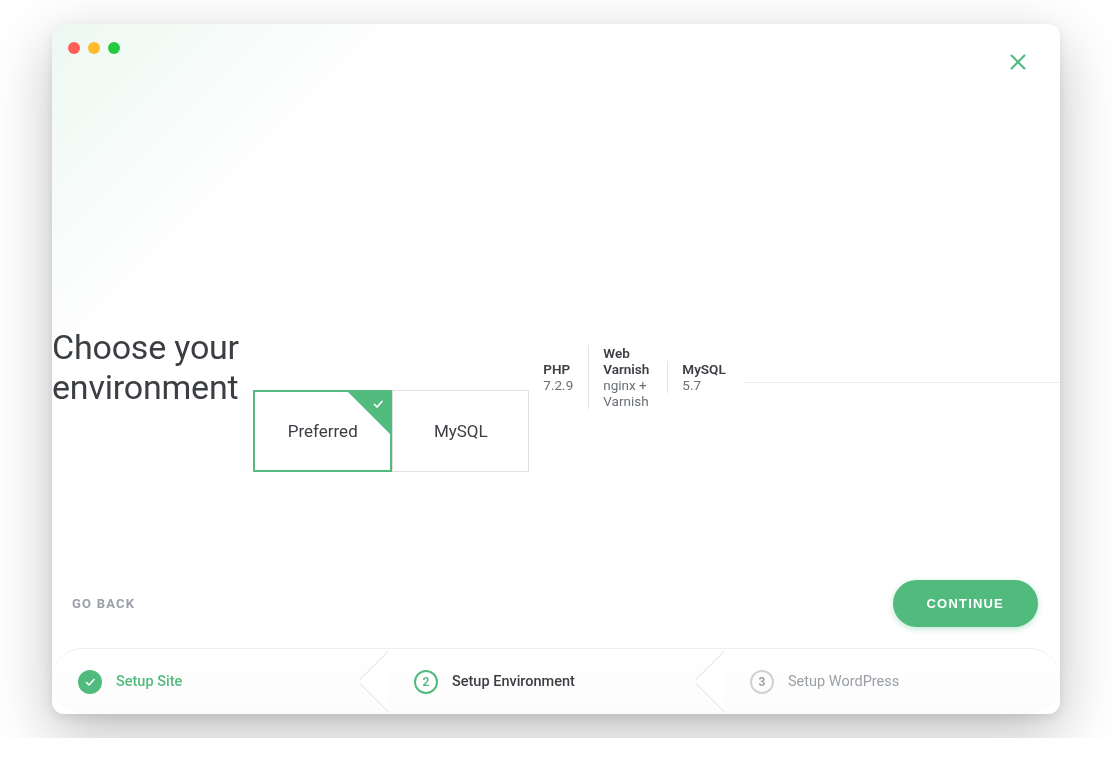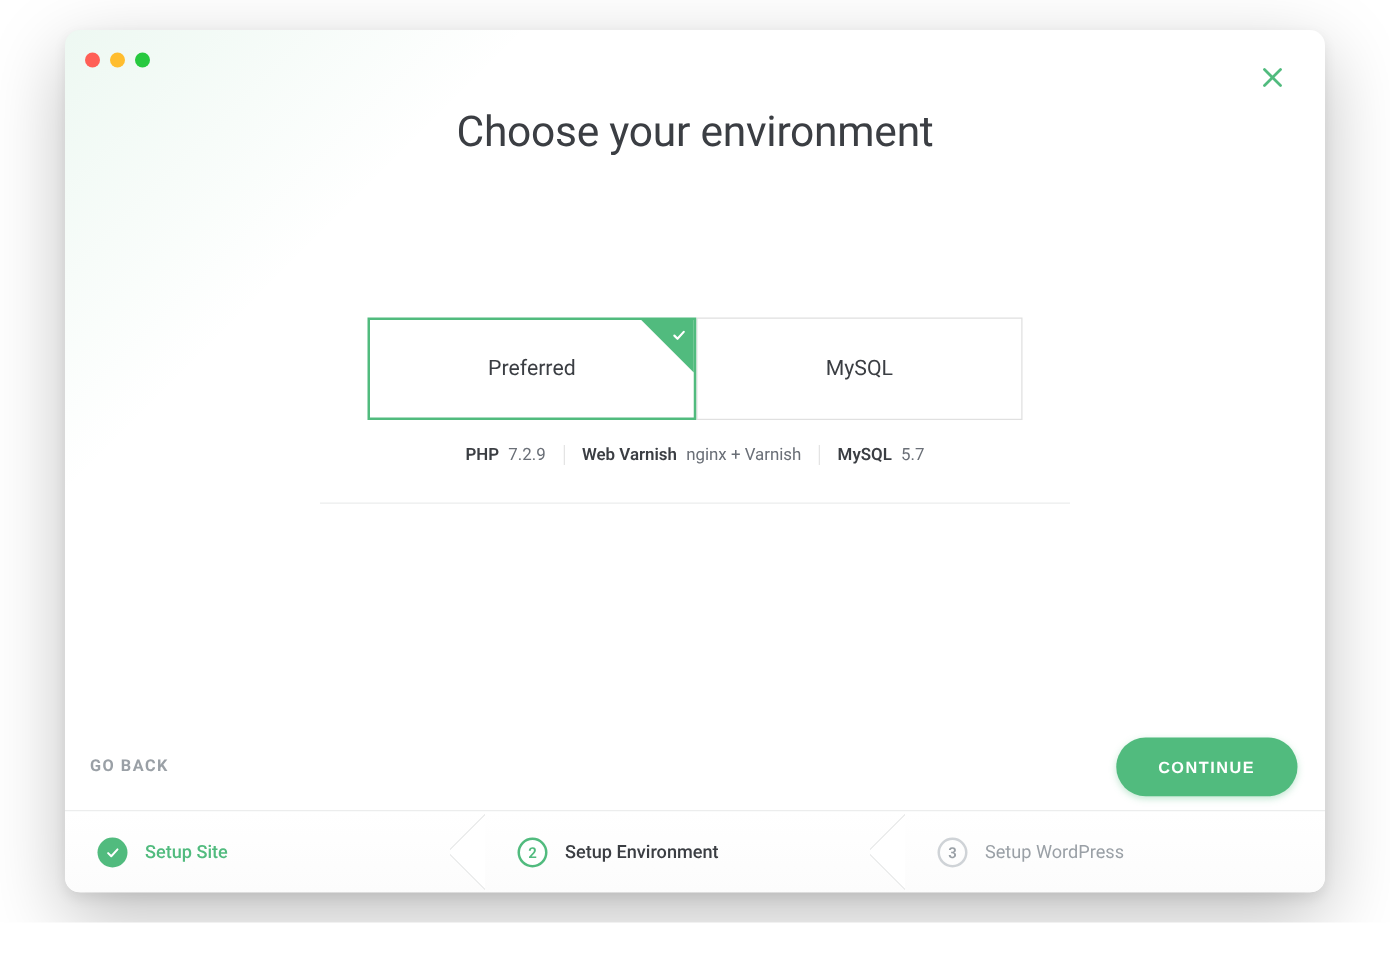--- a/index.html
+++ b/index.html
@@ -47,21 +47,21 @@
     right: 30px;
     width: 24px; height: 24px;
     display: flex; align-items: center; justify-content: center;
     cursor: pointer;
     color: #51BB7E;
   }
 
   .main {
     flex: 1 1 auto;
     display: flex;
-    flex-direction: column;
+    flex-direction: row;
     align-items: center;
     padding-top: 62px;
   }
 
   .page-title {
     font-size: 34px;
     font-weight: 400;
     color: #3b3e43;
     letter-spacing: -0.2px;
   }
@@ -128,21 +128,21 @@
     align-items: center;
     gap: 10px;
     color: #51BB7E;
     font-size: 14px;
   }
   .flywheel svg { display: block; }
 
   .bottom-bar {
     position: absolute;
     left: 0; right: 0;
-    bottom: 66px;
+    bottom: 76px;
     height: 70px;
     display: flex;
     align-items: center;
     justify-content: space-between;
     padding: 0 22px 0 14px;
   }
   .go-back {
     color: #9aa0a6;
     font-size: 13px;
     font-weight: 700;
@@ -161,20 +161,21 @@
     padding: 16px 34px;
     cursor: pointer;
     box-shadow: 0 2px 6px rgba(81,187,126,0.35);
   }
 
   .stepper {
     height: 66px;
     border-top: 1px solid #eceded;
     background: linear-gradient(#fff,#fcfcfc);
     display: flex;
+    border-radius: 31px;
   }
   .step {
     flex: 1;
     display: flex;
     align-items: center;
     gap: 14px;
     padding-left: 26px;
     position: relative;
     font-size: 14.5px;
   }

